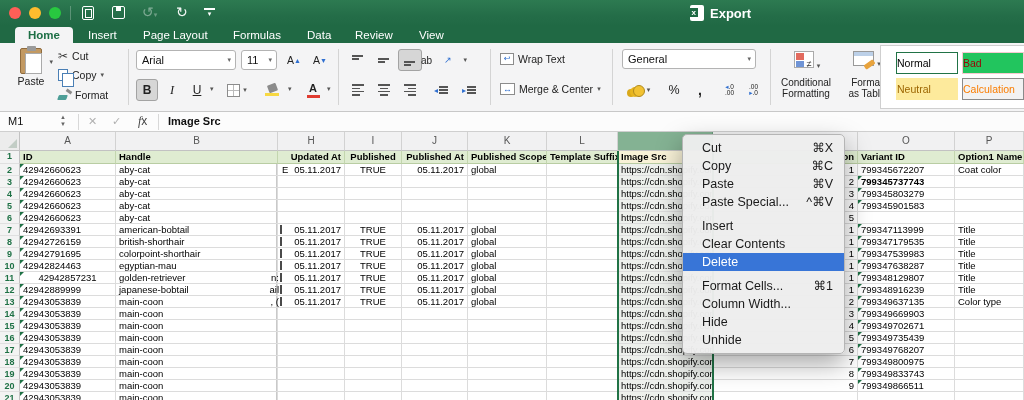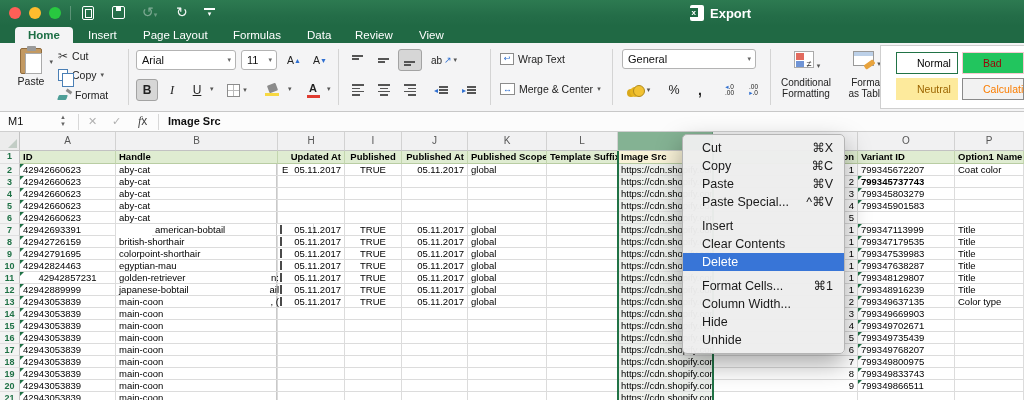--- a/index.html
+++ b/index.html
@@ -88,21 +88,21 @@
   .dec { font-size:6.5px; line-height:6px; text-align:center; color:#222; }
   .cf-ic { position:relative; width:20px; height:17px; border:1px solid #aaa; background:#fff; }
   .cf-ic::before { content:""; position:absolute; left:1px; top:1px; width:8px; height:7px; background:#e26b5f; }
   .cf-ic::after { content:""; position:absolute; left:1px; top:9px; width:8px; height:6px; background:#6f94d6; }
   .cf-ne { position:absolute; right:1px; bottom:-2px; font-size:9px; color:#333; }
   .fat-ic { position:relative; width:21px; height:15px; border:1px solid #999; background:
       linear-gradient(#bcd0e8,#bcd0e8) 0 0/100% 4px no-repeat,#fff; }
   .fat-ic::after { content:""; position:absolute; right:-2px; bottom:-2px; width:11px; height:5px; background:#e8a33d; transform:rotate(-35deg); border-radius:1px; }
   .two-line { position:absolute; text-align:center; font-size:10px; line-height:11px; color:#222; }
   .gallery { position:absolute; left:880px; top:2px; width:160px; height:64px; background:#fff; border:1px solid #cfcfcf; }
-  .chip { position:absolute; width:62px; height:22px; font-size:10.5px; line-height:21px; padding-left:20px; border:1px solid; }
+  .chip { position:absolute; width:62px; height:22px; font-size:10.5px; line-height:21px; padding-left:0; border:1px solid; }
 
   
   .fbar { position:absolute; left:0; top:112px; width:1024px; height:20px; background:#fcfcfc; border-bottom:1px solid #cfcfcf; }
   .namebox { position:absolute; left:8px; top:3px; font-size:11px; color:#111; }
   .stepper { position:absolute; left:60px; top:2px; font-size:6px; color:#666; line-height:7px; text-align:center; }
   .fdiv { position:absolute; top:2px; width:1px; height:16px; background:#d8d8d8; }
   .fx-x { position:absolute; left:88px; top:3px; color:#b0b0b0; font-size:11px; }
   .fx-ok { position:absolute; left:112px; top:3px; color:#b0b0b0; font-size:11px; }
   .fx-fx { position:absolute; left:138px; top:2px; font-size:12px; color:#444; }
   .fx-fx i { font-family:"Liberation Serif",serif; }
@@ -243,21 +243,21 @@
           <i style="top:4px;"></i>
           <i style="top:7px; width:7px;"></i>
         </span>
       </div>
     <div class="tbtn pressed" style="left:398px; top:6px; width:24px;">
       <span class="va">
           <i style="top:7px;"></i>
           <i style="top:10px; width:7px;"></i>
         </span>
       </div>
-    <div class="tbtn" style="left:428px; top:6px; width:32px; gap:2px; font-size:10px;">
+    <div class="tbtn" style="left:428px; top:6px; width:32px; gap:12px; font-size:10px;">
       ab<span class="blue" style="font-size:9px;">↗</span><span class="mini-caret">▾</span></div>
     <div class="tbtn" style="left:346px; top:36px; width:24px;">
       <span class="lines">
           <i></i>
           <i class="s"></i>
           <i></i>
           <i class="s"></i>
         </span>
       </div>
     <div class="tbtn" style="left:372px; top:36px; width:24px;">
@@ -439,21 +439,21 @@
         <div class="cell c" style="left: 345px; top: 80px; width: 57px; height: 12px; line-height: 11px;"></div>
         <div class="cell r" style="left: 402px; top: 80px; width: 66px; height: 12px; line-height: 11px;"></div>
         <div class="cell " style="left: 468px; top: 80px; width: 79px; height: 12px; line-height: 11px;"></div>
         <div class="cell " style="left: 547px; top: 80px; width: 71px; height: 12px; line-height: 11px;"></div>
         <div class="cell  mcol" style="left: 618px; top: 80px; width: 95px; height: 12px; line-height: 11px;">https://cdn.shopify.com/s/files/1/2025</div>
         <div class="cell r" style="left: 713px; top: 80px; width: 145px; height: 12px; line-height: 11px;">5</div>
         <div class="cell " style="left: 858px; top: 80px; width: 97px; height: 12px; line-height: 11px;"></div>
         <div class="cell " style="left: 955px; top: 80px; width: 69px; height: 12px; line-height: 11px;"></div>
         <div class="gut" style="left: 0px; top: 92px; width: 20px; height: 12px; line-height: 12px;">7</div>
         <div class="cell  tri" style="left: 20px; top: 92px; width: 96px; height: 12px; line-height: 11px;">42942693391</div>
-        <div class="cell " style="left: 116px; top: 92px; width: 162px; height: 12px; line-height: 11px; margin-left: 36px;">american-bobtail</div>
+        <div class="cell " style="left: 116px; top: 92px; width: 162px; height: 12px; line-height: 11px;">american-bobtail</div>
         <div class="cell r" style="left: 278px; top: 92px; width: 67px; height: 12px; line-height: 11px;">05.11.2017</div>
         <div class="cell c" style="left: 345px; top: 92px; width: 57px; height: 12px; line-height: 11px;">TRUE</div>
         <div class="cell r" style="left: 402px; top: 92px; width: 66px; height: 12px; line-height: 11px;">05.11.2017</div>
         <div class="cell " style="left: 468px; top: 92px; width: 79px; height: 12px; line-height: 11px;">global</div>
         <div class="cell " style="left: 547px; top: 92px; width: 71px; height: 12px; line-height: 11px;"></div>
         <div class="cell  mcol" style="left: 618px; top: 92px; width: 95px; height: 12px; line-height: 11px;">https://cdn.shopify.com/s/files/1/2025</div>
         <div class="cell r" style="left: 713px; top: 92px; width: 145px; height: 12px; line-height: 11px;">1</div>
         <div class="cell  tri" style="left: 858px; top: 92px; width: 97px; height: 12px; line-height: 11px;">799347113999</div>
         <div class="cell " style="left: 955px; top: 92px; width: 69px; height: 12px; line-height: 11px;">Title</div>
         <div class="tick" style="left: 280px; top: 93px; width: 2px; height: 9px;"></div>

